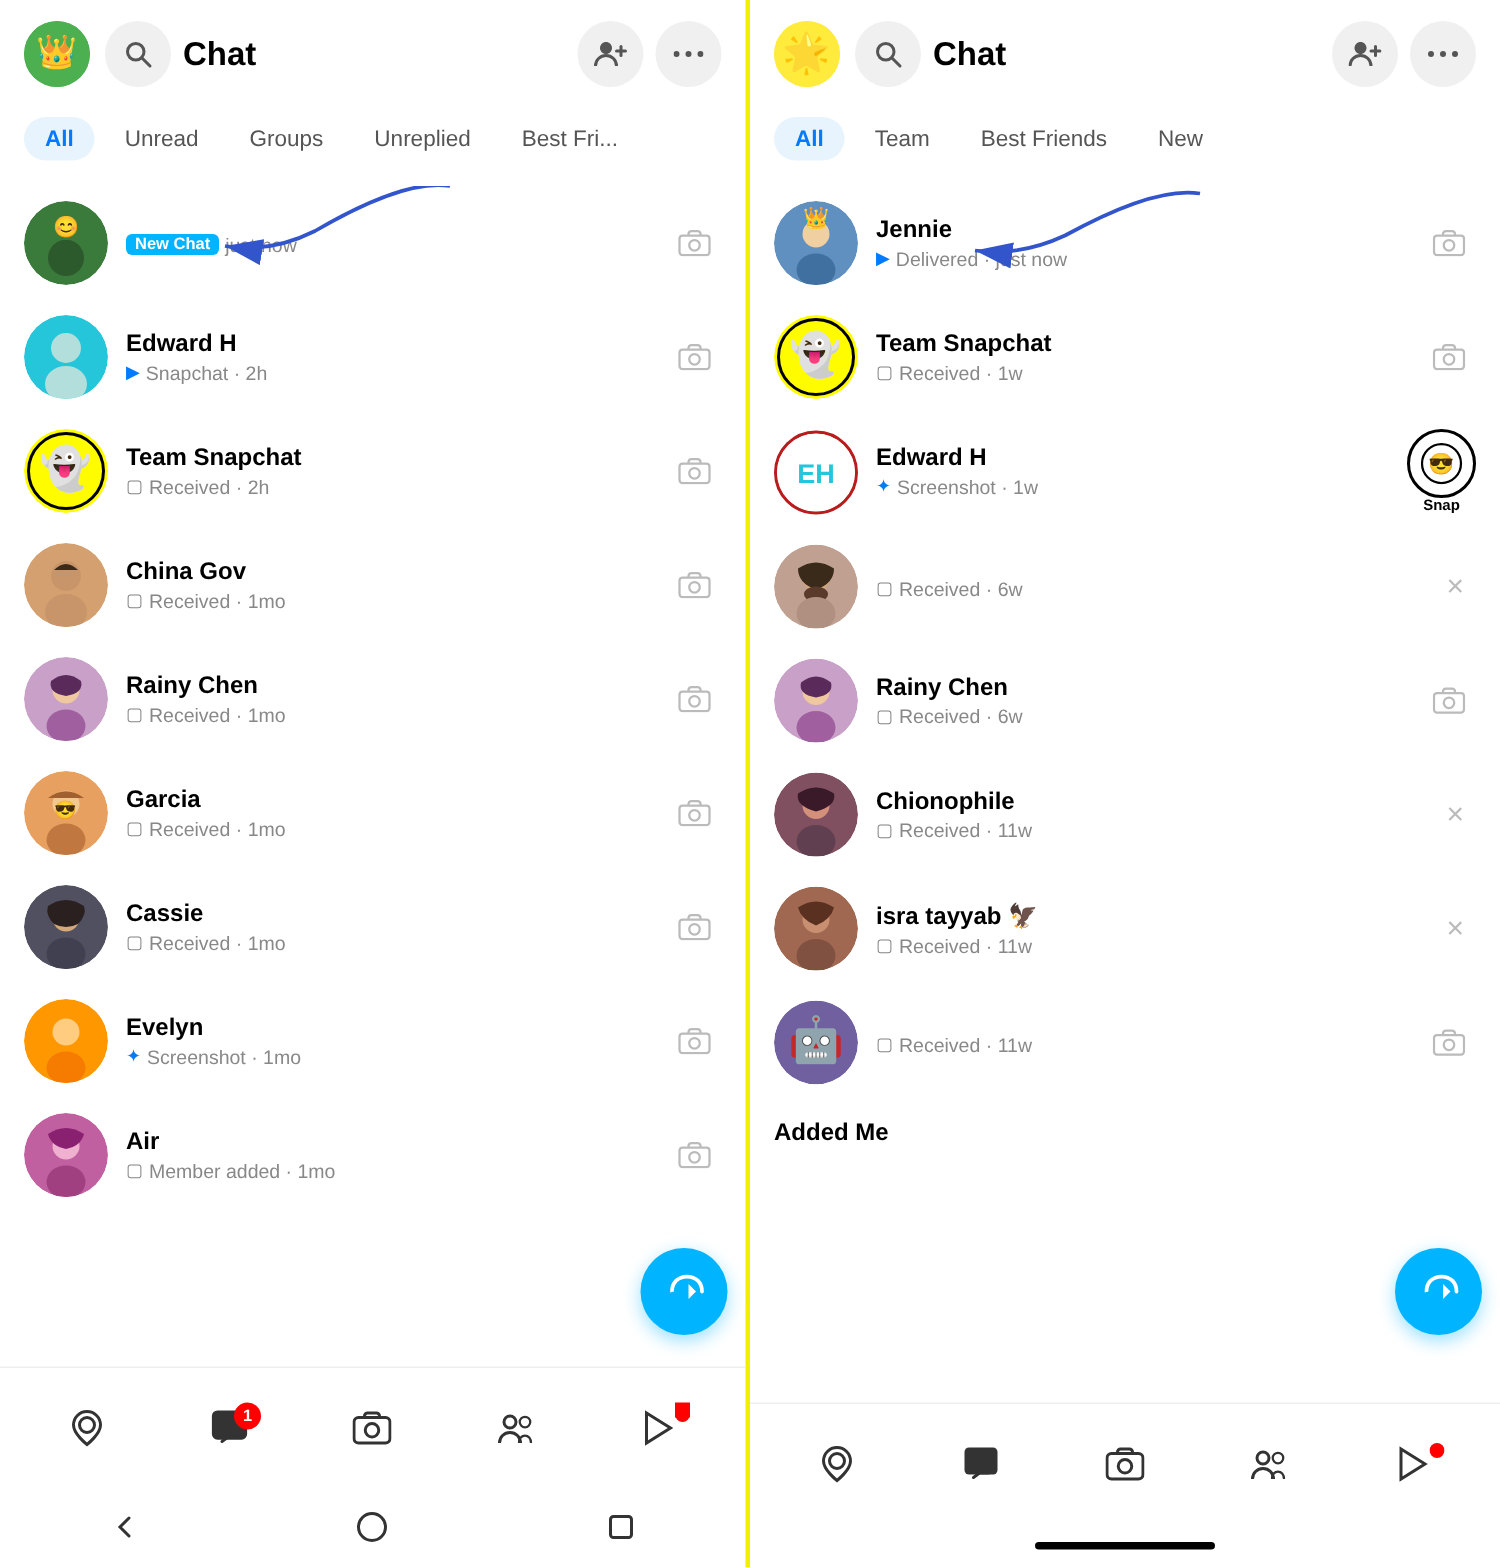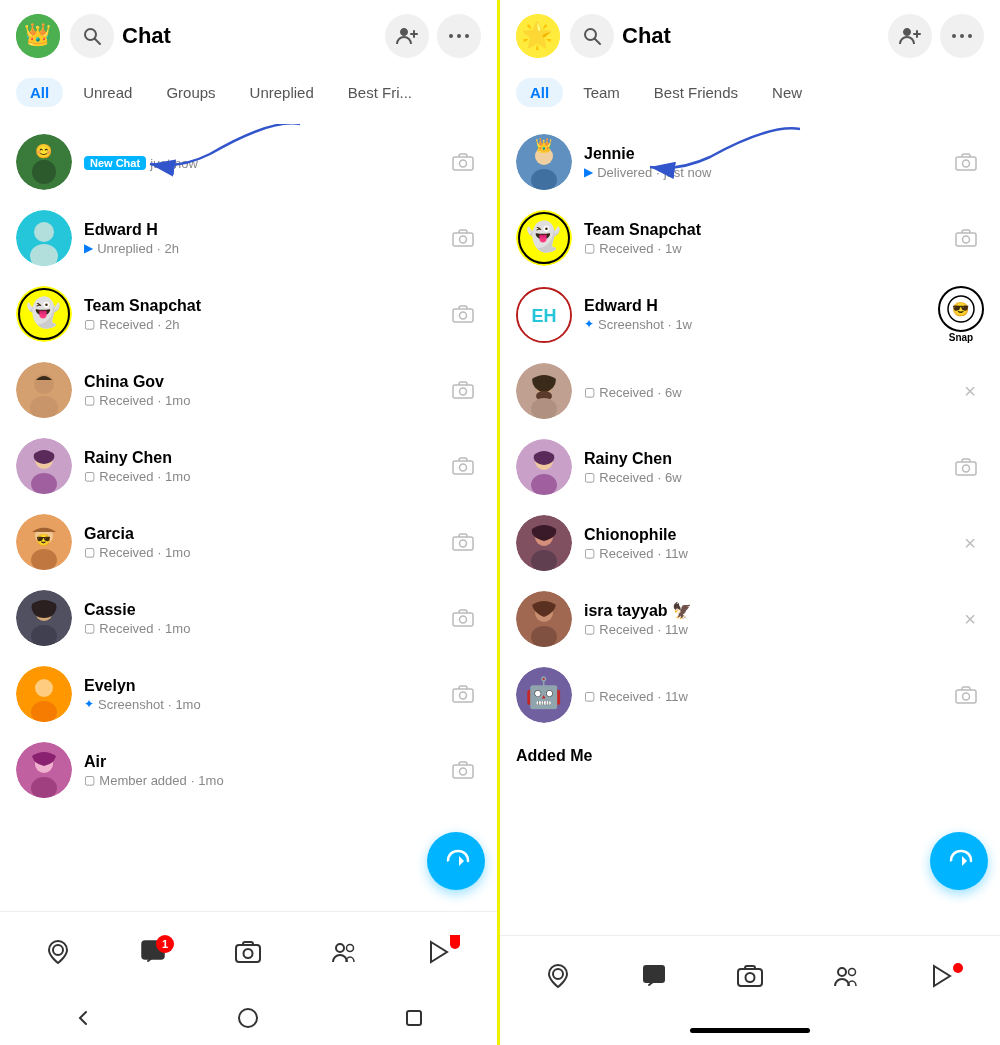--- a/index.html
+++ b/index.html
@@ -137,21 +137,21 @@
         <svg width="56" height="56" viewBox="0 0 56 56">
           <circle cx="28" cy="28" r="28" fill="#26c6da"></circle>
           <circle cx="28" cy="22" r="10" fill="#b2dfdb"></circle>
           <ellipse cx="28" cy="46" rx="14" ry="12" fill="#b2dfdb"></ellipse>
         </svg>
       </div>
       <div class="chat-info">
         <div class="chat-name">Edward H</div>
         <div class="chat-status">
           <span style="color:#007aff;font-size:12px;">▶</span>
-          <span>Unreplied · 2h</span>
+          <span>Snapchat · 2h</span>
         </div>
       </div>
       <div class="chat-camera">
         <svg width="22" height="18" viewBox="0 0 22 18" fill="none">
           <rect x="1" y="4" width="20" height="13" rx="2" stroke="#bbb" stroke-width="1.5"></rect>
           <circle cx="11" cy="10.5" r="3.5" stroke="#bbb" stroke-width="1.5"></circle>
           <path d="M7 4V3a2 2 0 012-2h4a2 2 0 012 2v1" stroke="#bbb" stroke-width="1.5"></path>
         </svg>
       </div>
     </div>

